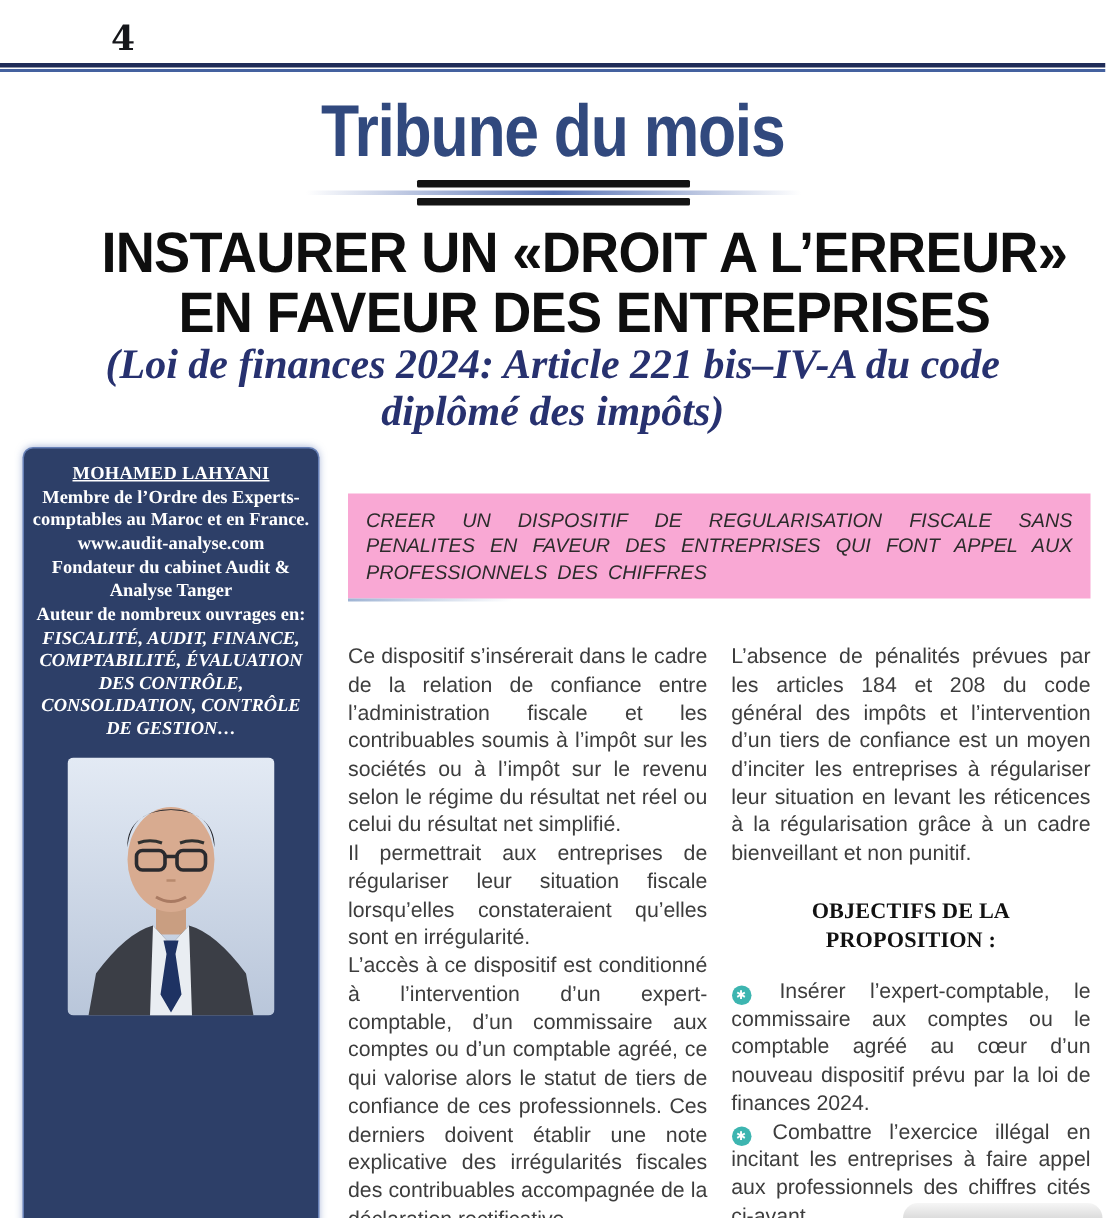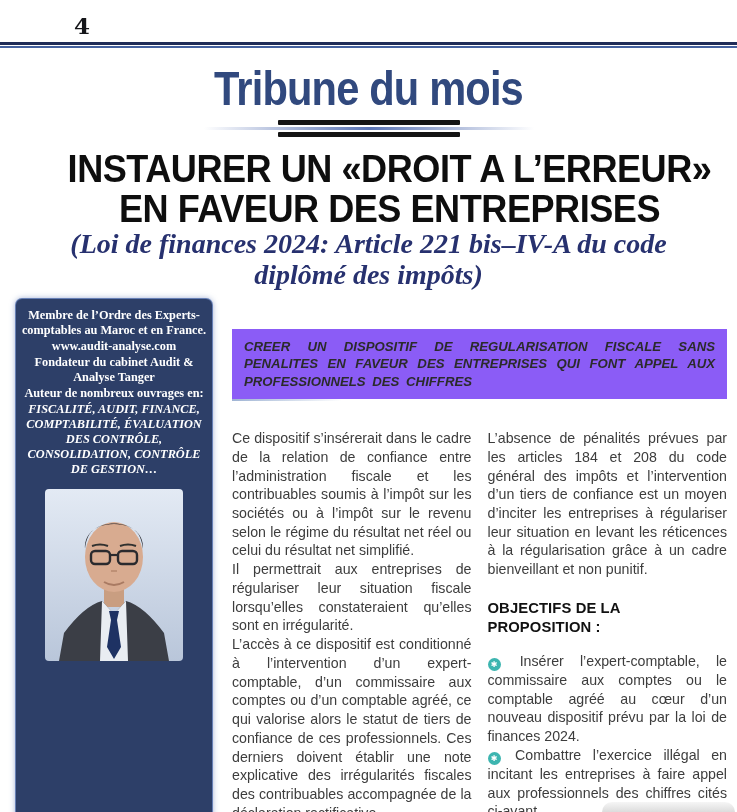--- a/index.html
+++ b/index.html
@@ -99,23 +99,23 @@
   }
   .author-name { text-decoration: underline; letter-spacing: 0.2px; }
   .author-credentials, .author-works { font-style: italic; }
   .author-box p { margin: 1px 0; }
   .author-photo-wrap { margin: 12px auto 0 auto; width: 138px; }
 
   
   .content { flex: 1; }
   .intro-box {
     margin-top: 30px;
-    background: #8b5cf6;
+    background: #f9a8d4;
     padding: 9px 12px 8px 12px;
-    font-weight: bold;
+    font-weight: normal;
     font-style: italic;
     font-size: 13.2px;
     color: #2b2b2b;
     text-align: justify;
     line-height: 1.35;
     word-spacing: 3px;
     position: relative;
   }
   .intro-box::after {
     content: "";
@@ -132,22 +132,23 @@
     text-align: justify;
     line-height: 1.32;
   }
   .col p { margin: 0; }
 
   .objectives-heading {
     font-weight: bold;
     color: #111111;
     font-size: 14.8px;
     margin: 20px 0 14px 0 !important;
-    text-align: left;
+    text-align: center;
     letter-spacing: 0.1px;
+    font-family: Liberation Serif, serif;
   }
   .bullet { margin: 0; }
   .bullet-icon {
     display: inline-block;
     width: 13px; height: 13px;
     background: #3db5b0;
     border-radius: 50%;
     color: #ffffff;
     font-size: 8px;
     line-height: 13px;
@@ -185,20 +186,21 @@
   <div class="hl-line">EN FAVEUR DES ENTREPRISES</div>
 </h1>
 <div class="sub-headline">
   <div>(Loi de finances 2024: Article 221 bis–IV-A du code</div>
   <div>diplômé des impôts)</div>
 </div>
 
 <div class="main">
 
   <aside class="author-box">
+    <p class="author-name">MOHAMED LAHYANI</p>
     <p>Membre de l’Ordre des Experts-comptables au Maroc et en France.</p>
     <p>www.audit-analyse.com</p>
     <p>Fondateur du cabinet Audit &amp; Analyse Tanger</p>
     <p>Auteur de nombreux ouvrages en:</p>
     <p class="author-works">FISCALITÉ, AUDIT, FINANCE, COMPTABILITÉ, ÉVALUATION DES CONTRÔLE, CONSOLIDATION, CONTRÔLE DE GESTION…</p>
     <div class="author-photo-wrap">
       <svg width="138" height="172" viewBox="0 0 138 172">
         <defs>
           <linearGradient id="pbg" x1="0" y1="0" x2="0" y2="1">
             <stop offset="0" stop-color="#e3eaf4"></stop>

